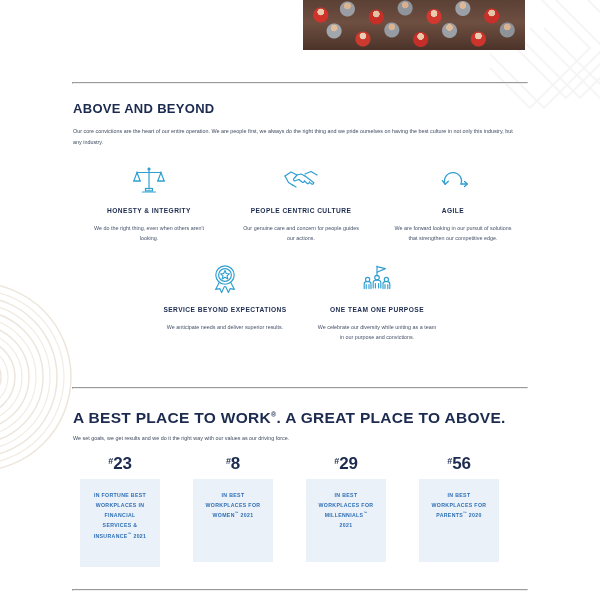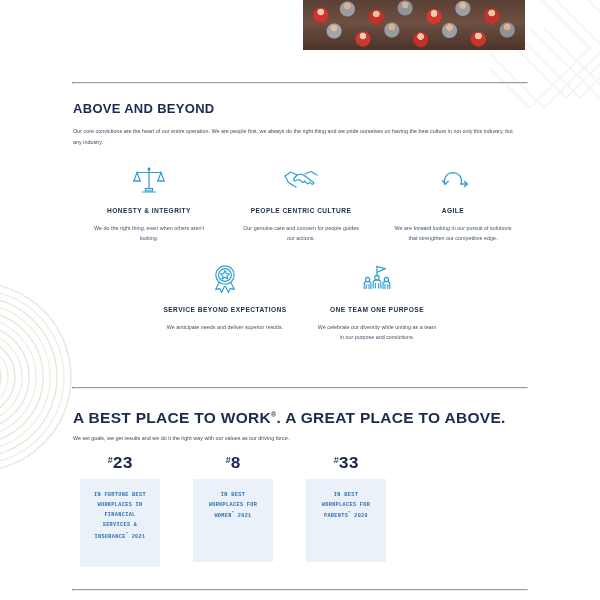--- a/index.html
+++ b/index.html
@@ -126,21 +126,21 @@
   }
   .value-desc {
     margin: 7px 0 0; font-size: 5.4px; line-height: 1.85;
     color: #46536a; width: 122px; font-weight: normal;
   }
 
   
   .awards { position: absolute; left: 80px; top: 455px; display: flex; gap: 33px; }
   .award-card {
     width: 80px;
-    display: flex; flex-direction: column; align-items: center; font-family: Liberation Mono, monospace;
+    display: flex; flex-direction: column; align-items: center;
   }
   .award-number {
     font-size: 17px; font-weight: bold; color: #1b2a4e;
     line-height: 1; letter-spacing: -0.2px;
   }
   .award-number .hash { font-size: 9px; vertical-align: 5px; font-weight: bold; }
   .award-body {
     margin-top: 7px; width: 80px; min-height: 68px;
     background: #eaf1f8;
     display: flex; align-items: flex-start; justify-content: center;
@@ -320,23 +320,34 @@
       <div class="award-body">
         <div class="award-text">
           <span>IN BEST</span><br>
           <span>WORKPLACES FOR</span><br>
           <span>WOMEN</span><span class="tm">™</span>
           <span>2021</span>
         </div>
       </div>
     </div>
 
-
     <div class="award-card">
-      <div class="award-number"><span class="hash">#</span><span>33</span></div>
+      <div class="award-number"><span class="hash">#</span><span>29</span></div>
+      <div class="award-body">
+        <div class="award-text">
+          <span>IN BEST</span><br>
+          <span>WORKPLACES FOR</span><br>
+          <span>MILLENNIALS</span><span class="tm">™</span><br>
+          <span>2021</span>
+        </div>
+      </div>
+    </div>
+
+    <div class="award-card">
+      <div class="award-number"><span class="hash">#</span><span>56</span></div>
       <div class="award-body">
         <div class="award-text">
           <span>IN BEST</span><br>
           <span>WORKPLACES FOR</span><br>
           <span>PARENTS</span><span class="tm">™</span>
           <span>2020</span>
         </div>
       </div>
     </div>
 

